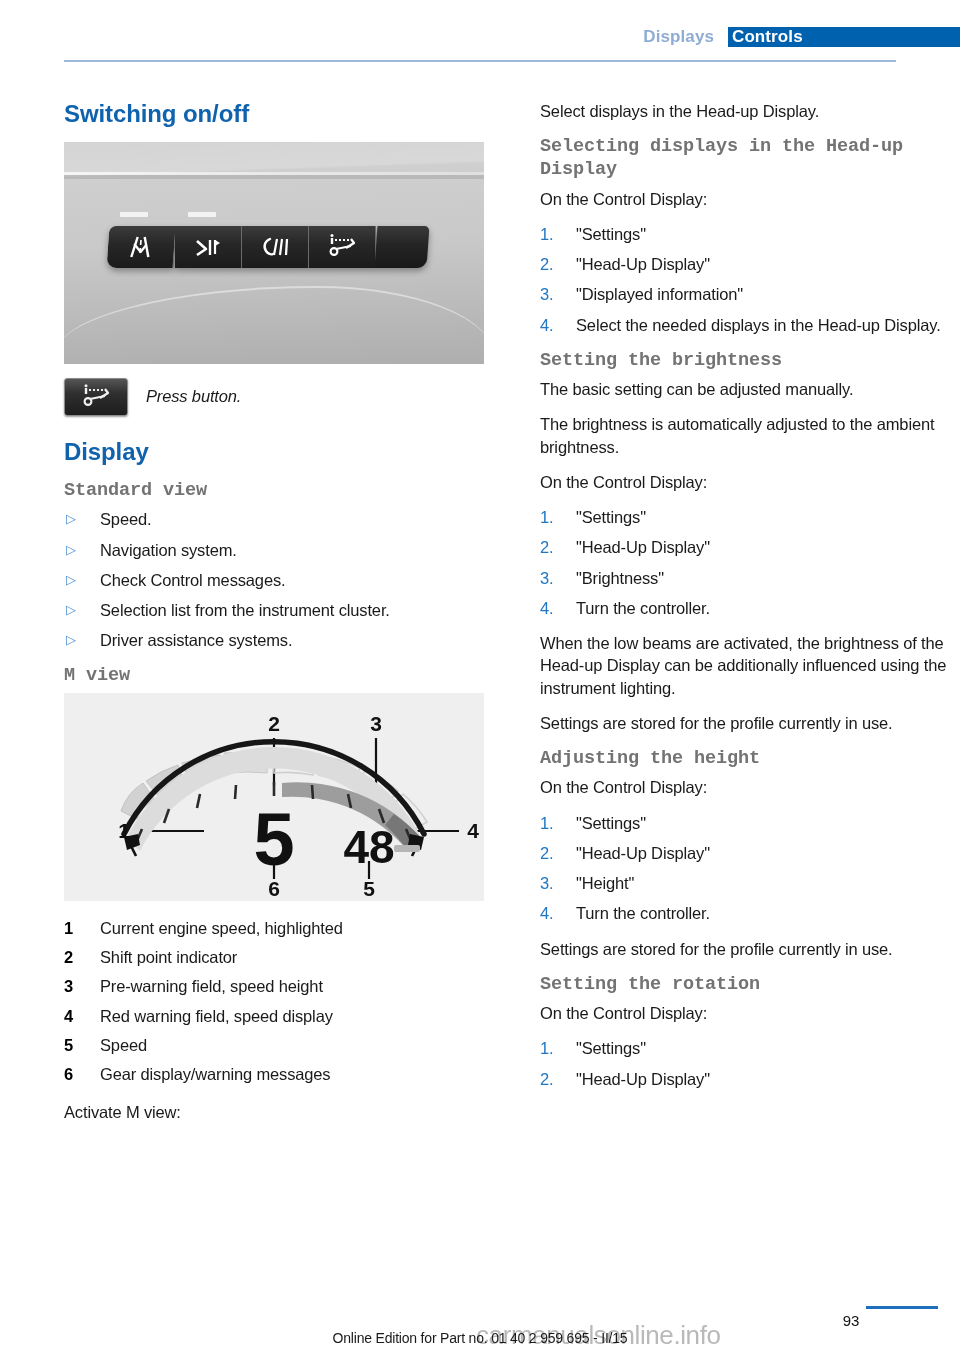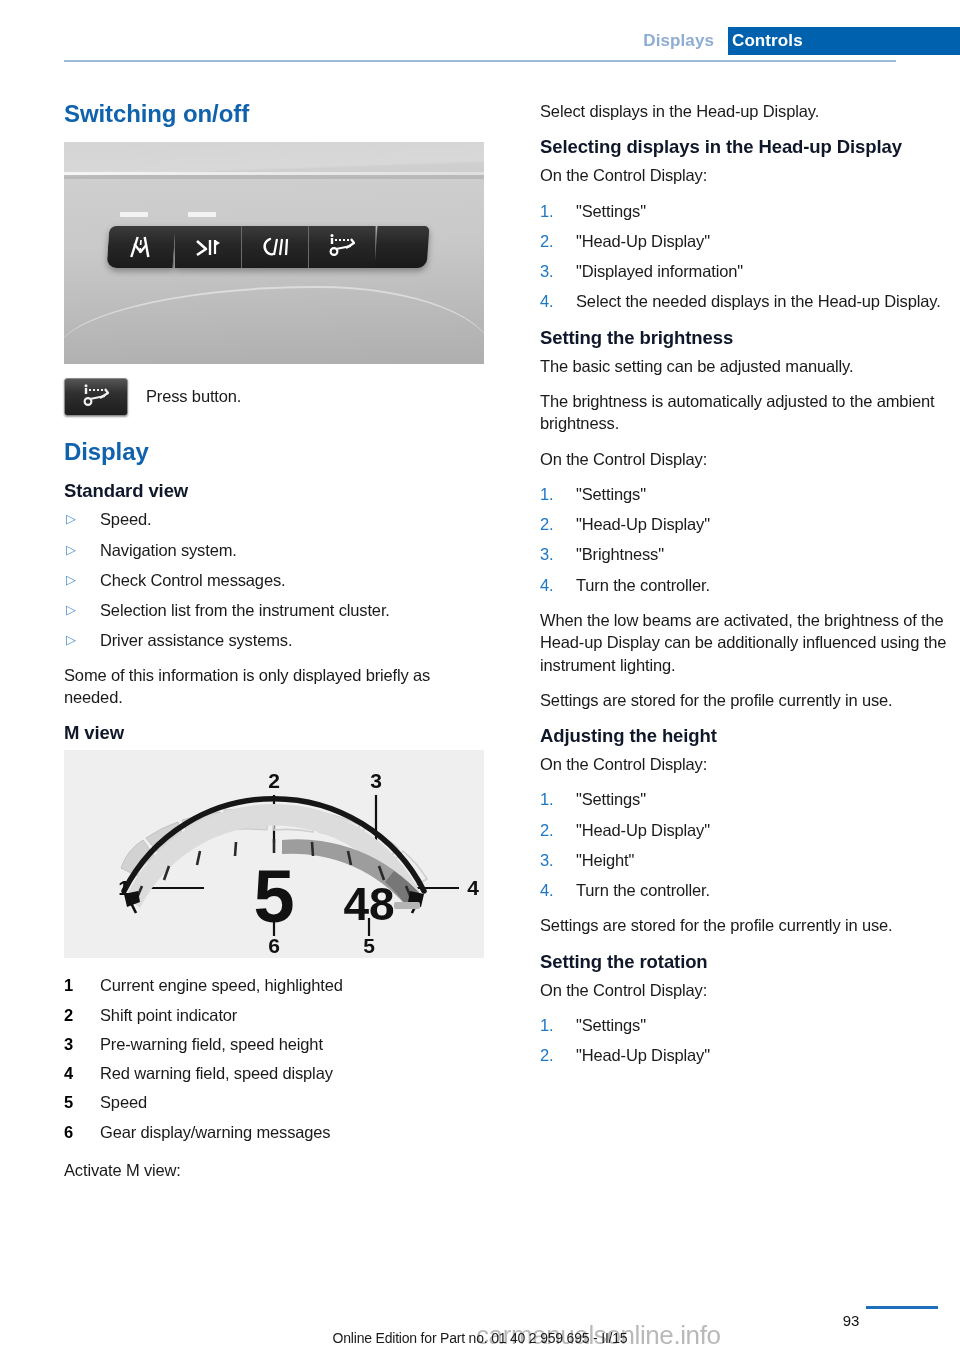--- a/index.html
+++ b/index.html
@@ -9,21 +9,21 @@
     font-family: "Liberation Sans", sans-serif;
     -webkit-font-smoothing: antialiased;
   }
   .page { position: relative; width: 960px; height: 1362px; overflow: hidden; }
 
   
   .header {
     position: absolute; top: 0; left: 0; width: 960px; height: 62px;
   }
   .tabs {
-    position: absolute; right: 0; top: 27px; height: 28px;
+    position: absolute; right: 0; top: 27px; height: 20px;
     display: flex; align-items: stretch;
   }
   .tab-inactive {
     display: flex; align-items: center; padding: 0 14px 0 18px;
     color: #8fadd4; font-size: 17px; font-weight: bold;
     letter-spacing: .1px; background: #ffffff;
   }
   .tab-active {
     display: flex; align-items: center; padding: 0 4px;
     min-width: 232px; color: #ffffff; font-size: 17px; font-weight: bold;
@@ -40,22 +40,22 @@
   }
   .col-left { left: 64px; }
   .col-right { left: 540px; }
 
   
   h1.sect {
     color: #0f62ad; font-size: 24px; font-weight: bold;
     letter-spacing: -.1px; margin: 0 0 14px 0; line-height: 1.15;
   }
   h2.sub {
-    color: #0f172a; font-size: 18.5px; font-weight: bold;
-    letter-spacing: -.1px; margin: 0 0 6px 0; line-height: 1.25;
+    color: #737373; font-size: 18.5px; font-weight: bold;
+    letter-spacing: -.1px; margin: 0 0 6px 0; line-height: 1.25; font-family: Liberation Mono, monospace;
   }
   p.body {
     font-size: 16.5px; color: #1a1a1a; line-height: 1.35;
     margin: 0 0 13px 0; letter-spacing: -.15px;
   }
 
   
   ul.tri { list-style: none; margin: 0 0 12px 0; }
   ul.tri li {
     position: relative; padding-left: 36px; font-size: 16.5px;
@@ -133,21 +133,21 @@
   }
   .btn-cell svg { display: block; }
   .led {
     position: absolute; width: 28px; height: 5px; background: #f3f3f3;
     border-radius: 1px; top: 70px;
   }
   .led.a { left: 56px; }
   .led.b { left: 124px; }
 
   
-  .hud-row { display: flex; align-items: center; margin: 0 0 22px 0; }
+  .hud-row { display: flex; align-items: center; margin: 0 0 22px 0; font-style: italic; }
   .hud-btn {
     width: 64px; height: 38px; border-radius: 3px;
     background: linear-gradient(180deg,#555 0%,#2f2f2f 40%,#1d1d1d 100%);
     border: 1px solid #8c8c8c;
     display: flex; align-items: center; justify-content: center;
     box-shadow: 0 1px 2px rgba(0,0,0,.4);
   }
   .hud-caption { font-size: 16.5px; color: #1a1a1a; margin-left: 18px; letter-spacing: -.15px; }
 
   
@@ -278,21 +278,20 @@
       <li>
         <span class="tri-mark">▷</span>
         <span>Selection list from the instrument cluster.</span>
       </li>
       <li>
         <span class="tri-mark">▷</span>
         <span>Driver assistance systems.</span>
       </li>
     </ul>
 
-    <p class="body">Some of this information is only displayed briefly as needed.</p>
 
     <h2 class="sub">M view</h2>
 
     <div class="photo-tacho">
       <svg width="420" height="208" viewBox="0 0 420 208">
 
         <line x1="75" y1="138" x2="140" y2="138" stroke="#111" stroke-width="2.2"></line>
         <line x1="210" y1="45" x2="210" y2="93" stroke="#111" stroke-width="2.2"></line>
         <line x1="312" y1="45" x2="312" y2="113" stroke="#111" stroke-width="2.2"></line>
         <line x1="345" y1="138" x2="395" y2="138" stroke="#111" stroke-width="2.2"></line>

